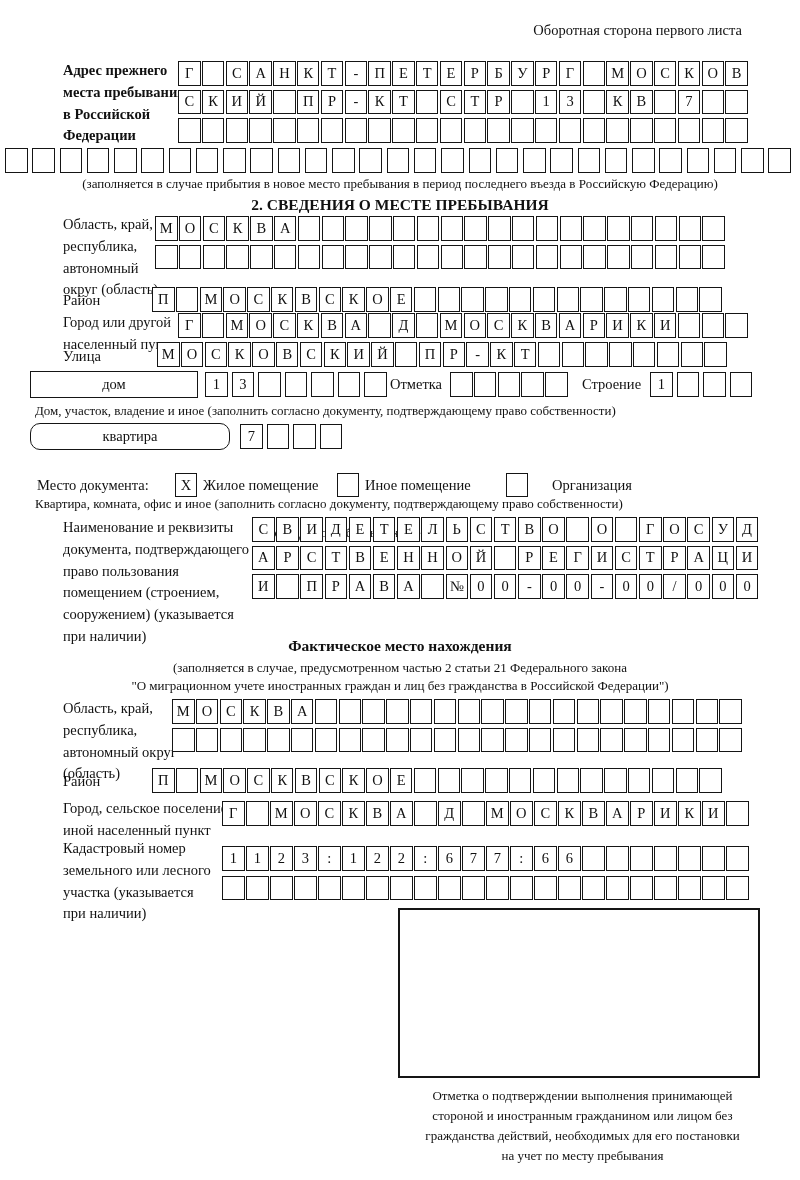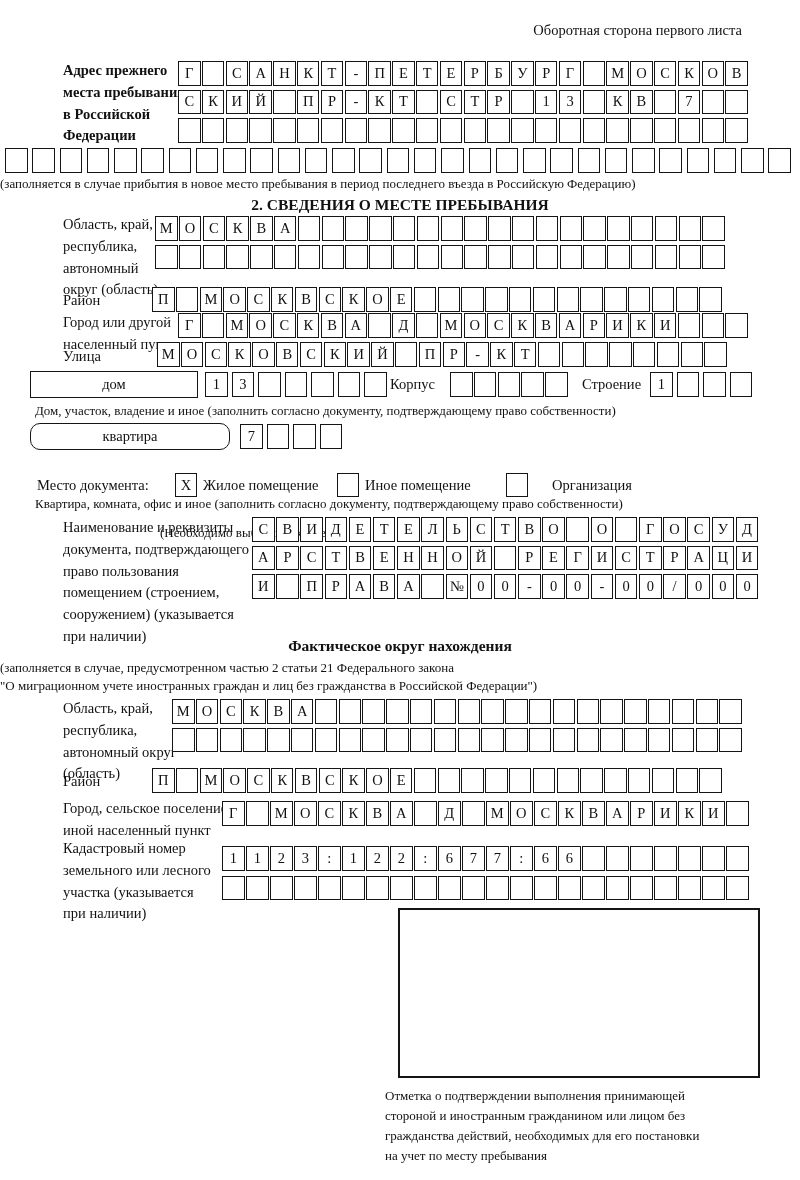--- a/index.html
+++ b/index.html
@@ -2,21 +2,21 @@
 <html><head>
 <meta charset="utf-8">
 <style>
   html,body{margin:0;padding:0;background:#fff;}
   body{font-family:"Liberation Serif","DejaVu Serif",serif;color:#111;}
   #page{position:relative;width:800px;height:1180px;background:#fff;overflow:hidden;}
   .abs{position:absolute;}
   .label{font-size:14.5px;line-height:1.5;white-space:pre-line;}
   .note{font-size:13px;line-height:1.4;}
   .title{font-size:15.5px;font-weight:bold;text-align:center;width:800px;left:0;}
-  .center{text-align:left;}
+  .center{text-align:center;}
   .cells{display:flex;gap:1.3px;}
   .cells.g15{gap:1.5px;}
   .cells.g17{gap:1.7px;}
   .cells.wg{gap:4px;}
   .cells.spread{justify-content:space-between;gap:0;}
   .rowstack{display:flex;flex-direction:column;gap:4px;}
   .cell{box-sizing:content-box;flex:0 0 auto;width:20.5px;height:22.5px;border:1.5px solid #151515;
         display:flex;align-items:center;justify-content:center;
         font-size:14.5px;background:#fff;}
   .checkbox{box-sizing:content-box;width:20px;height:22px;border:1.5px solid #151515;
@@ -299,21 +299,21 @@
   <div class="abs fieldbox" style="left:30px;top:371px;width:168px;height:27px;">дом</div>
   <div class="abs cells wg" style="left:205px;top:372px;">
       <div class="cell">1</div>
       <div class="cell">3</div>
       <div class="cell"></div>
       <div class="cell"></div>
       <div class="cell"></div>
       <div class="cell"></div>
       <div class="cell"></div>
     </div>
-  <div class="abs label" style="left:390px;top:374px;">Корпус</div>
+  <div class="abs label" style="left:390px;top:374px;">Отметка</div>
   <div class="abs cells" style="left:450px;top:372px;">
       <div class="cell"></div>
       <div class="cell"></div>
       <div class="cell"></div>
       <div class="cell"></div>
       <div class="cell"></div>
     </div>
   <div class="abs label" style="left:582px;top:374px;">Строение</div>
   <div class="abs cells wg" style="left:650px;top:372px;">
       <div class="cell">1</div>
@@ -412,21 +412,21 @@
         <div class="cell">-</div>
         <div class="cell">0</div>
         <div class="cell">0</div>
         <div class="cell">/</div>
         <div class="cell">0</div>
         <div class="cell">0</div>
         <div class="cell">0</div>
       </div>
   </div>
 
-  <div class="abs title" style="top:637px;">Фактическое округ нахождения</div>
+  <div class="abs title" style="top:637px;">Фактическое место нахождения</div>
   <div class="abs note center pre" style="left:0;top:659px;width:800px;">(заполняется в случае, предусмотренном частью 2 статьи 21 Федерального закона
 "О миграционном учете иностранных граждан и лиц без гражданства в Российской Федерации")</div>
 
   <div class="abs label" style="left:63px;top:698px;width:140px;">Область, край,
 республика,
 автономный округ
 (область)</div>
   <div class="abs rowstack" style="left:172px;top:699px;">
     <div class="cells">
         <div class="cell">М</div>

